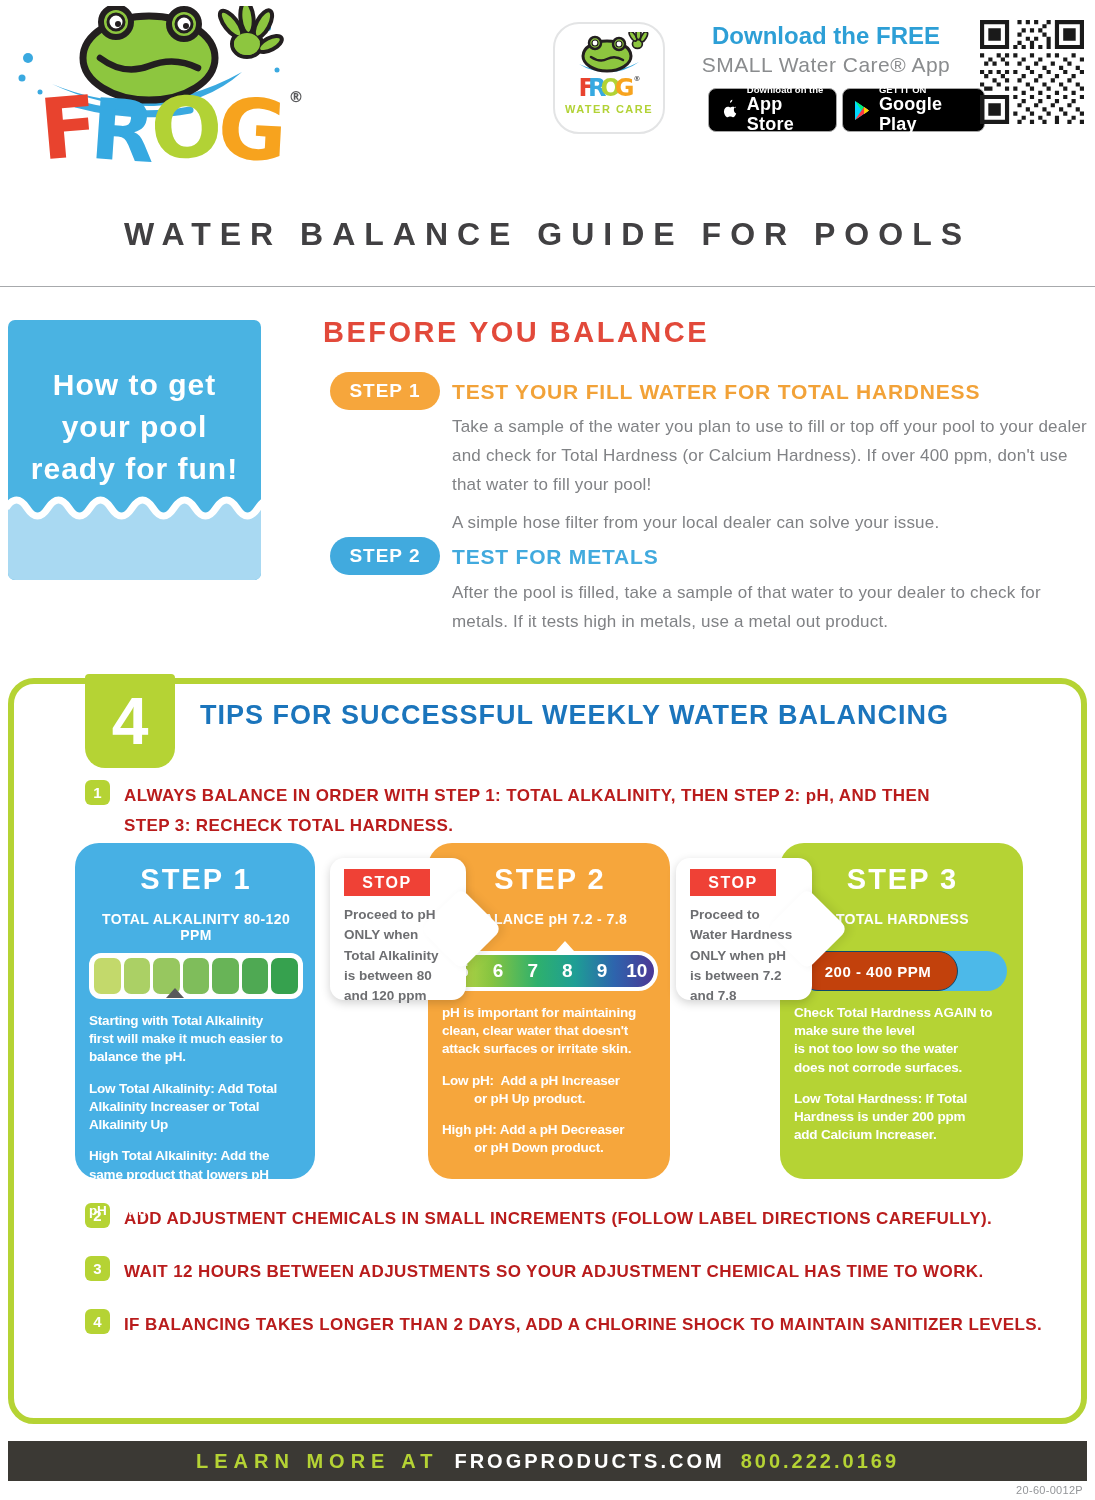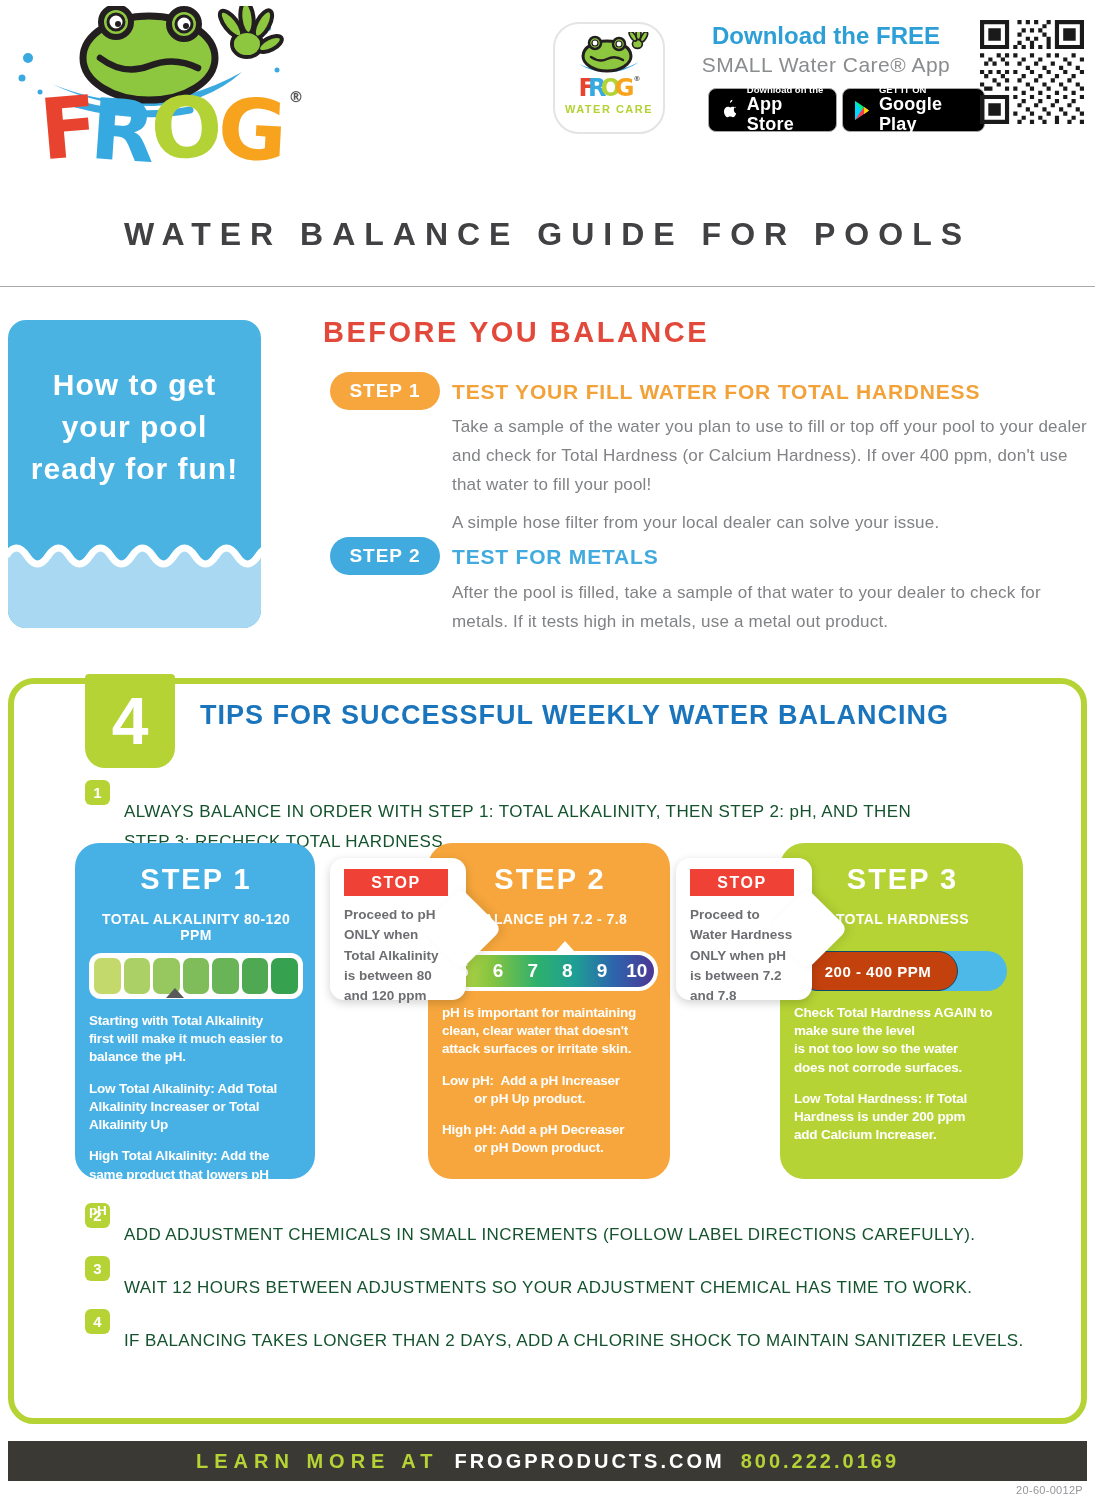--- a/index.html
+++ b/index.html
@@ -37,22 +37,22 @@
   .badge-text { display:flex; flex-direction:column; line-height:1.1; }
   .badge-l1 { font-size:9.5px; font-weight:700; }
   .badge-l2 { font-size:18px; font-weight:700; letter-spacing:.2px; }
   .qr { position:absolute; left:980px; top:20px; width:104px; height:104px; }
 
   .page-title { position:absolute; left:0; top:216px; width:100%; text-align:center;
     font-size:32px; font-weight:700; color:#414042; letter-spacing:9px; }
   .title-rule { position:absolute; left:0; top:286px; width:1095px; height:1px; background:#a7a9ac; }
 
   
-  .intro-card { position:absolute; left:8px; top:320px; width:253px; height:308px;
-    background:#4ab3e2; border-radius:18px; overflow:hidden;padding-left:46px; }
+  .intro-card { position:absolute; left:8px; top:320px; width:253px; height:260px;
+    background:#4ab3e2; border-radius:7px; overflow:hidden;padding-left:46px; }
   .intro-text { position:absolute; top:44px; left:0; width:100%; text-align:center; color:#fff;
     font-weight:700; font-size:30px; line-height:1.4; white-space:pre-line; letter-spacing:1px; }
   .intro-wave { position:absolute; left:0; bottom:0; }
 
   
   .before-title { position:absolute; left:323px; top:316px; font-size:29px; font-weight:800;
     color:#e2493a; letter-spacing:2.5px; }
   .step-pill { position:absolute; width:110px; height:38px; border-radius:19px; color:#fff;
     font-weight:800; font-size:19px; display:flex; align-items:center; justify-content:center; letter-spacing:1px; }
   .pill-1 { left:330px; top:372px; background:#f6a63c; }
@@ -70,21 +70,21 @@
   .tips-box { position:absolute; left:8px; top:678px; width:1079px; height:746px;
     border:6px solid #b5d334; border-radius:26px; background:#fff; }
   .four-tab { position:absolute; left:85px; top:674px; width:90px; height:94px; background:#b5d334;
     border-radius:4px 4px 20px 20px; display:flex; align-items:center; justify-content:center;
     color:#fff; font-size:66px; font-weight:800; z-index:2; }
   .tips-title { position:absolute; left:200px; top:700px; font-size:27px; font-weight:800;
     color:#1b75bc; letter-spacing:1px; }
   .tip { position:absolute; display:flex; gap:14px; align-items:flex-start; }
   .tip-num { flex:0 0 auto; width:25px; height:25px; background:#b5d334; border-radius:6px; color:#fff;
     font-weight:700; font-size:15px; display:flex; align-items:center; justify-content:center; }
-  .tip-text { color:#14532d; font-size:17px; letter-spacing:.4px; line-height:1.75; white-space:pre-line; margin-top:17px;}
+  .tip-text { color:#b91c1c; font-size:17px; letter-spacing:.4px; line-height:1.75; white-space:pre-line; margin-top:1px;font-weight:bold;}
   .t1 { left:85px; top:780px; width:930px; }
   .t2 { left:85px; top:1203px; width:960px; }
   .t3 { left:85px; top:1256px; width:960px; }
   .t4 { left:85px; top:1309px; width:960px; }
 
   
   .card { position:absolute; top:843px; height:336px; border-radius:24px; color:#fff;
     padding:16px 12px 0 14px; z-index:1; }
   .card-blue   { left:75px;  width:240px; background:#47b0e4; }
   .card-orange { left:428px; width:242px; background:#f6a63c; }
@@ -113,21 +113,21 @@
   .hard-inner { position:absolute; left:0; top:0; height:40px; width:160px; background:#c2410c;
     border:1px solid #0c4a6e; border-radius:20px; display:flex; align-items:center; justify-content:center;
     font-size:15px; font-weight:800; letter-spacing:.5px; }
 
   
   .stop { position:absolute; top:858px; width:136px; height:142px; background:#fff; border-radius:14px;
     box-shadow:0 3px 10px rgba(0,0,0,.18); z-index:3; }
   .stop1 { left:330px; } .stop2 { left:676px; }
   .stop-arrow { position:absolute; right:-24px; top:50%; width:58px; height:58px; margin-top:-29px;
     background:#fff; transform:rotate(45deg); border-radius:8px; box-shadow:4px -4px 8px rgba(0,0,0,.08); }
-  .stop-tab { position:relative; margin:11px 0 0 14px; width:104px; height:27px; background:#ef4136;
+  .stop-tab { position:relative; margin:11px 0 0 14px; width:86px; height:27px; background:#ef4136;
     color:#fff; font-weight:800; font-size:16px; letter-spacing:1.5px; display:flex; align-items:center;
     justify-content:center; z-index:2; }
   .stop-text { position:relative; margin:9px 10px 0 14px; color:#6d6e71; font-size:13.5px; font-weight:600;
     line-height:1.5; white-space:pre-line; z-index:2; }
 
   
   .banner { position:absolute; left:67px; top:1356px; width:953px; height:64px; background:#b5d334;
     border-radius:20px; display:flex; align-items:center; justify-content:center; text-align:center;
     color:#fff; font-weight:800; font-size:19px; line-height:1.55; white-space:pre-line; z-index:2; }
   .footer { position:absolute; left:8px; top:1441px; width:1079px; height:40px; background:#3b3934;

